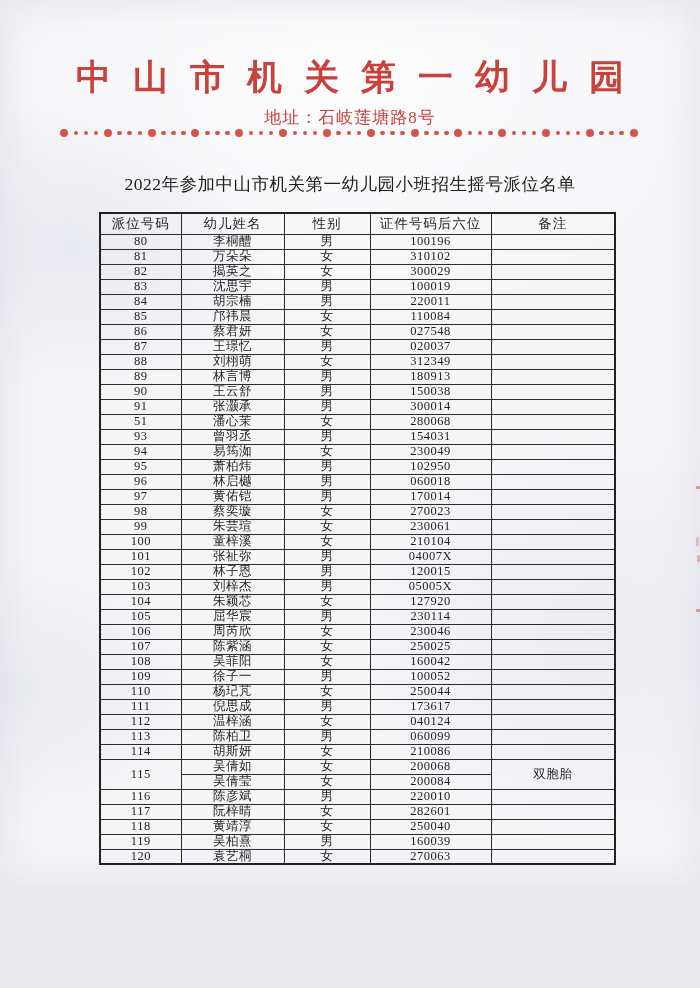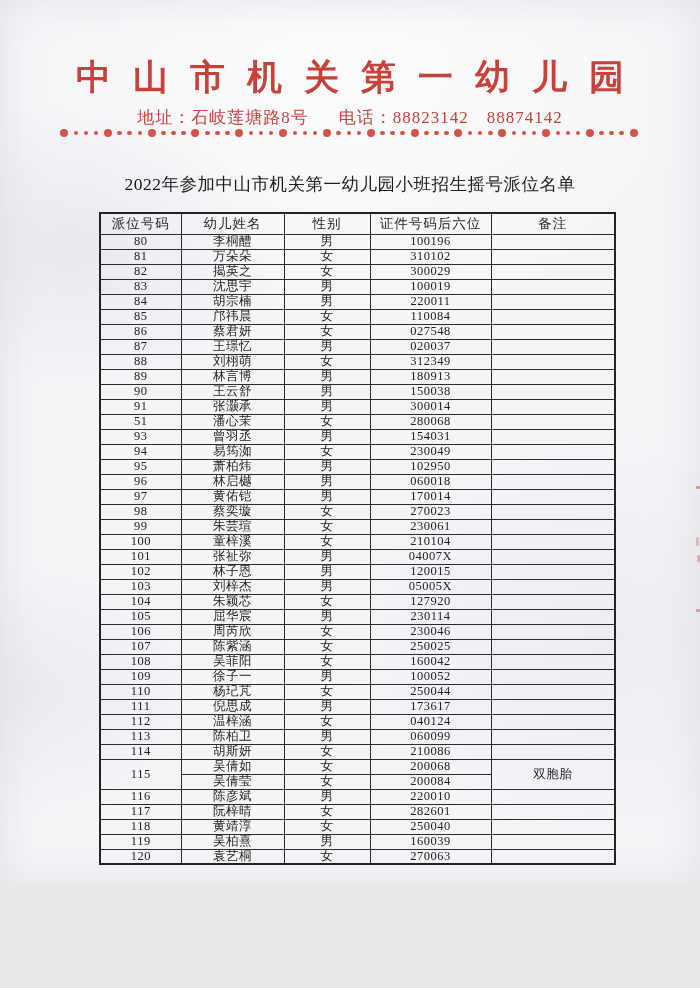--- a/index.html
+++ b/index.html
@@ -100,21 +100,20 @@
 </style>
 </head>
 <body>
 
 <div class="page">
 
   <div class="school-name">中山市机关第一幼儿园</div>
 
   <div class="contact-row">
     <span>地址：石岐莲塘路8号</span>
-    <span>电话：88823142　88874142</span>
   </div>
 
   <div class="dotted-divider">
       <span class="dot big"></span>
       <span class="dot small"></span>
       <span class="dot small"></span>
       <span class="dot small"></span>
       <span class="dot big"></span>
       <span class="dot small"></span>
       <span class="dot small"></span>

